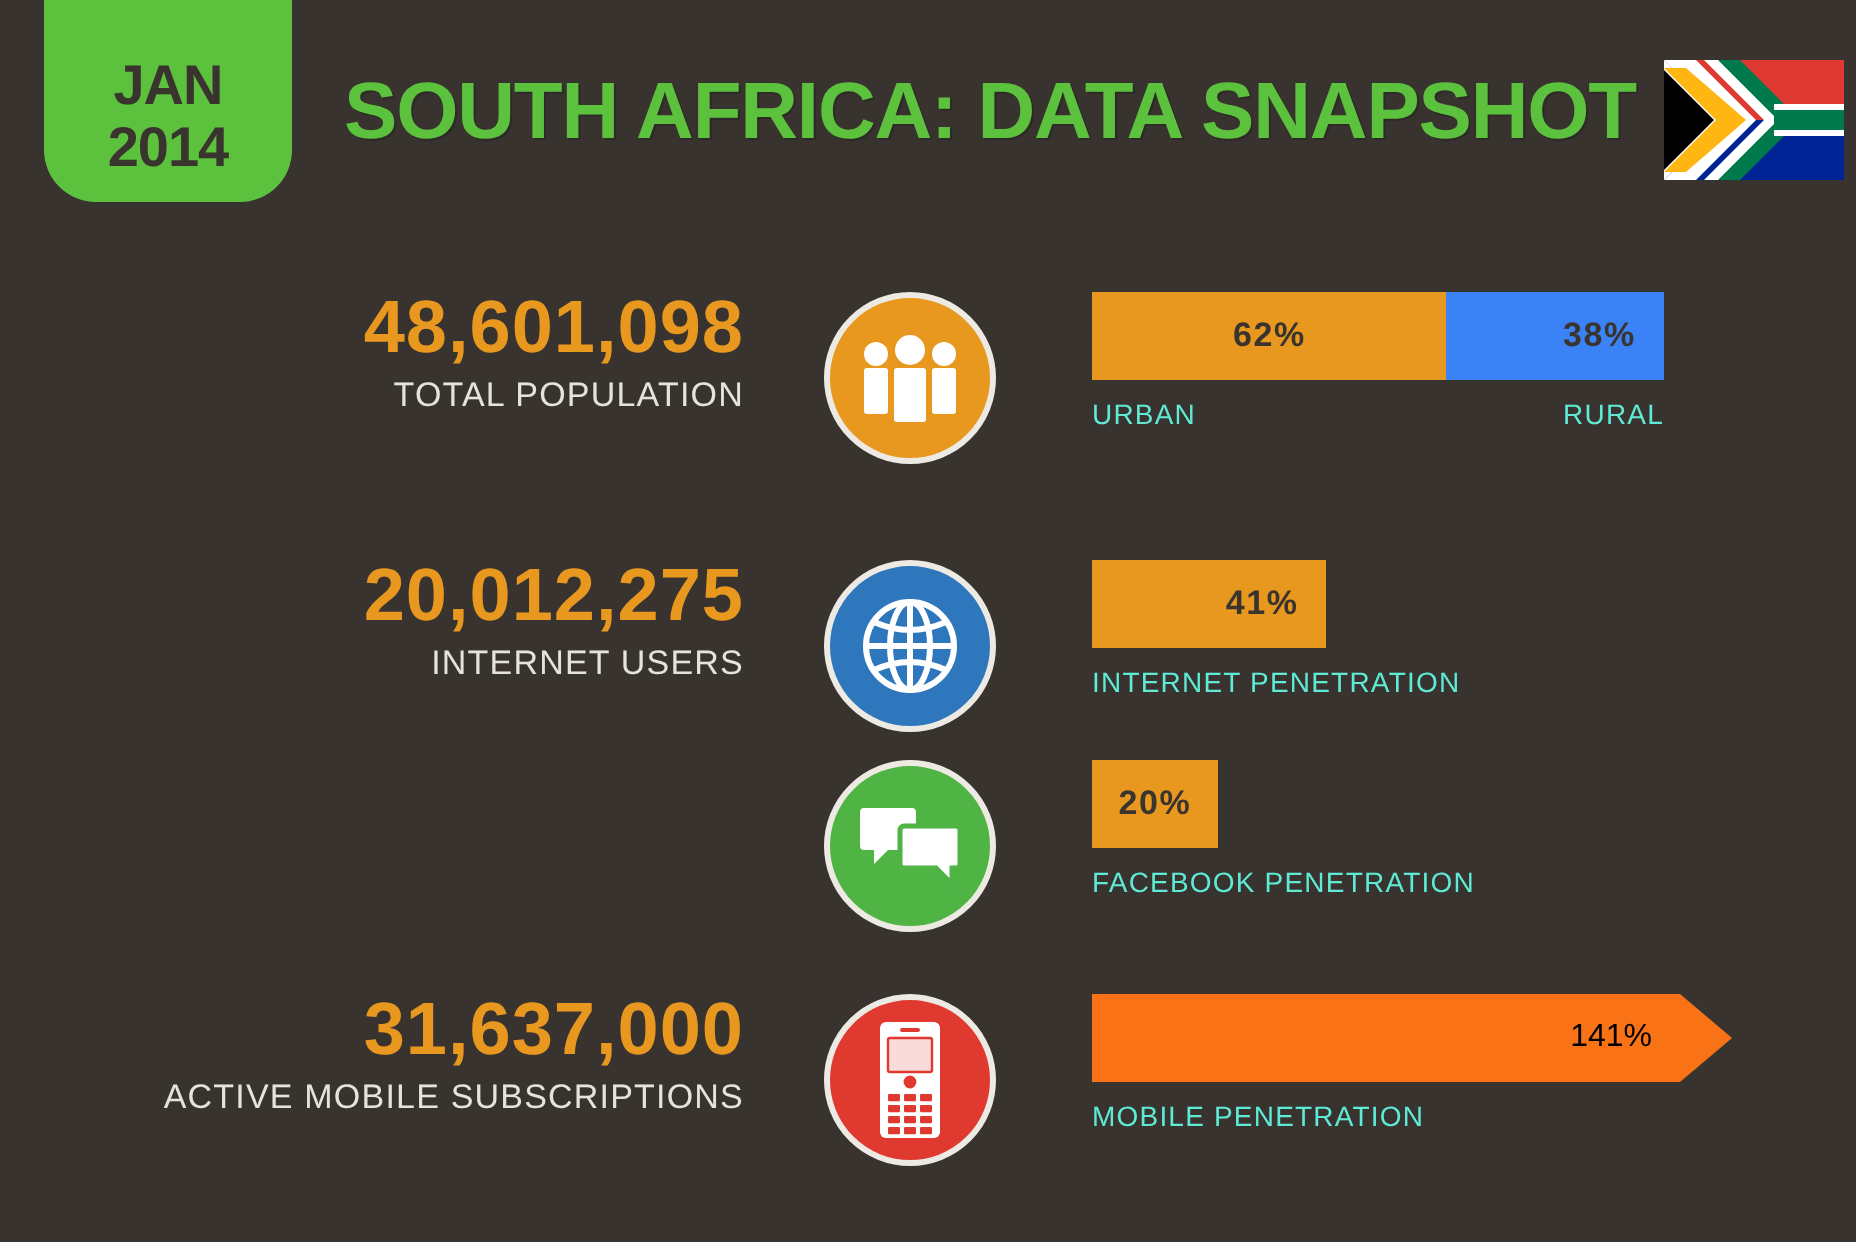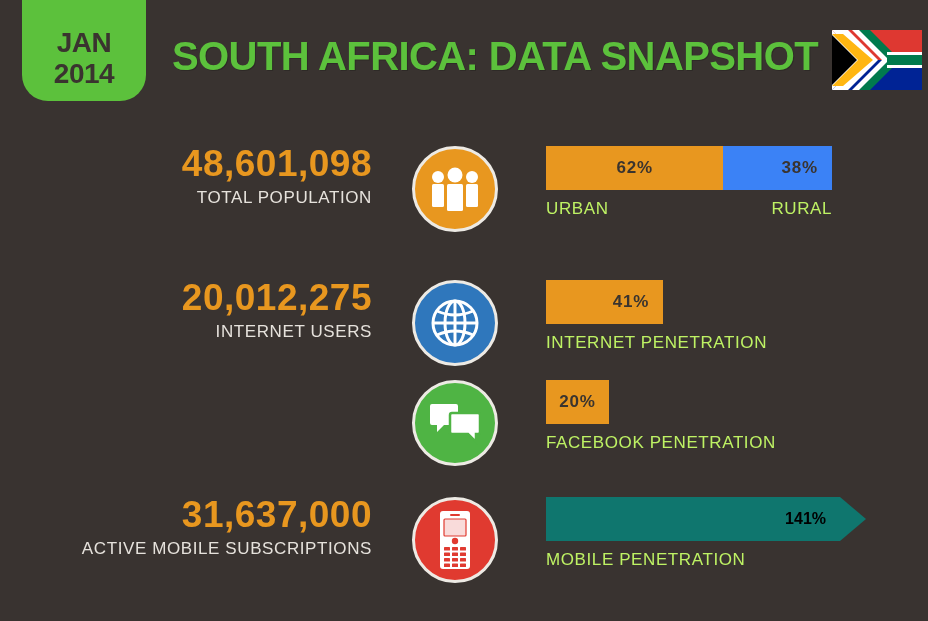--- a/index.html
+++ b/index.html
@@ -156,41 +156,40 @@
 
   .bar-caption-row {
     position: relative;
     margin-top: 9px;
     height: 22px;
     width: 286px;
   }
   .bar-caption {
     position: absolute;
     top: 0;
-    color: #bef264;
-    font-size: 17px;
+    color: #5eead4;
+    font-size: 14px;
     letter-spacing: 0.6px;
     white-space: nowrap;
   }
   .cap-left  { left: 0; }
   .cap-right { right: 0; }
 
   
   .bar-arrow {
     position: absolute;
     top: 0;
     height: 44px;
-    background: #0f766e;
+    background: #f97316;
     display: flex;
     align-items: center;
     justify-content: flex-end;
     padding-right: 40px;
     box-sizing: border-box;
     clip-path: polygon(0 0, calc(100% - 26px) 0, 100% 50%, calc(100% - 26px) 100%, 0 100%);
-    font-weight: bold;
   }
 </style>
 </head>
 <body>
 
 <div class="header">
 
   <div class="date-badge">
     <div class="dl">JAN</div>
     <div class="dl">2014</div>

